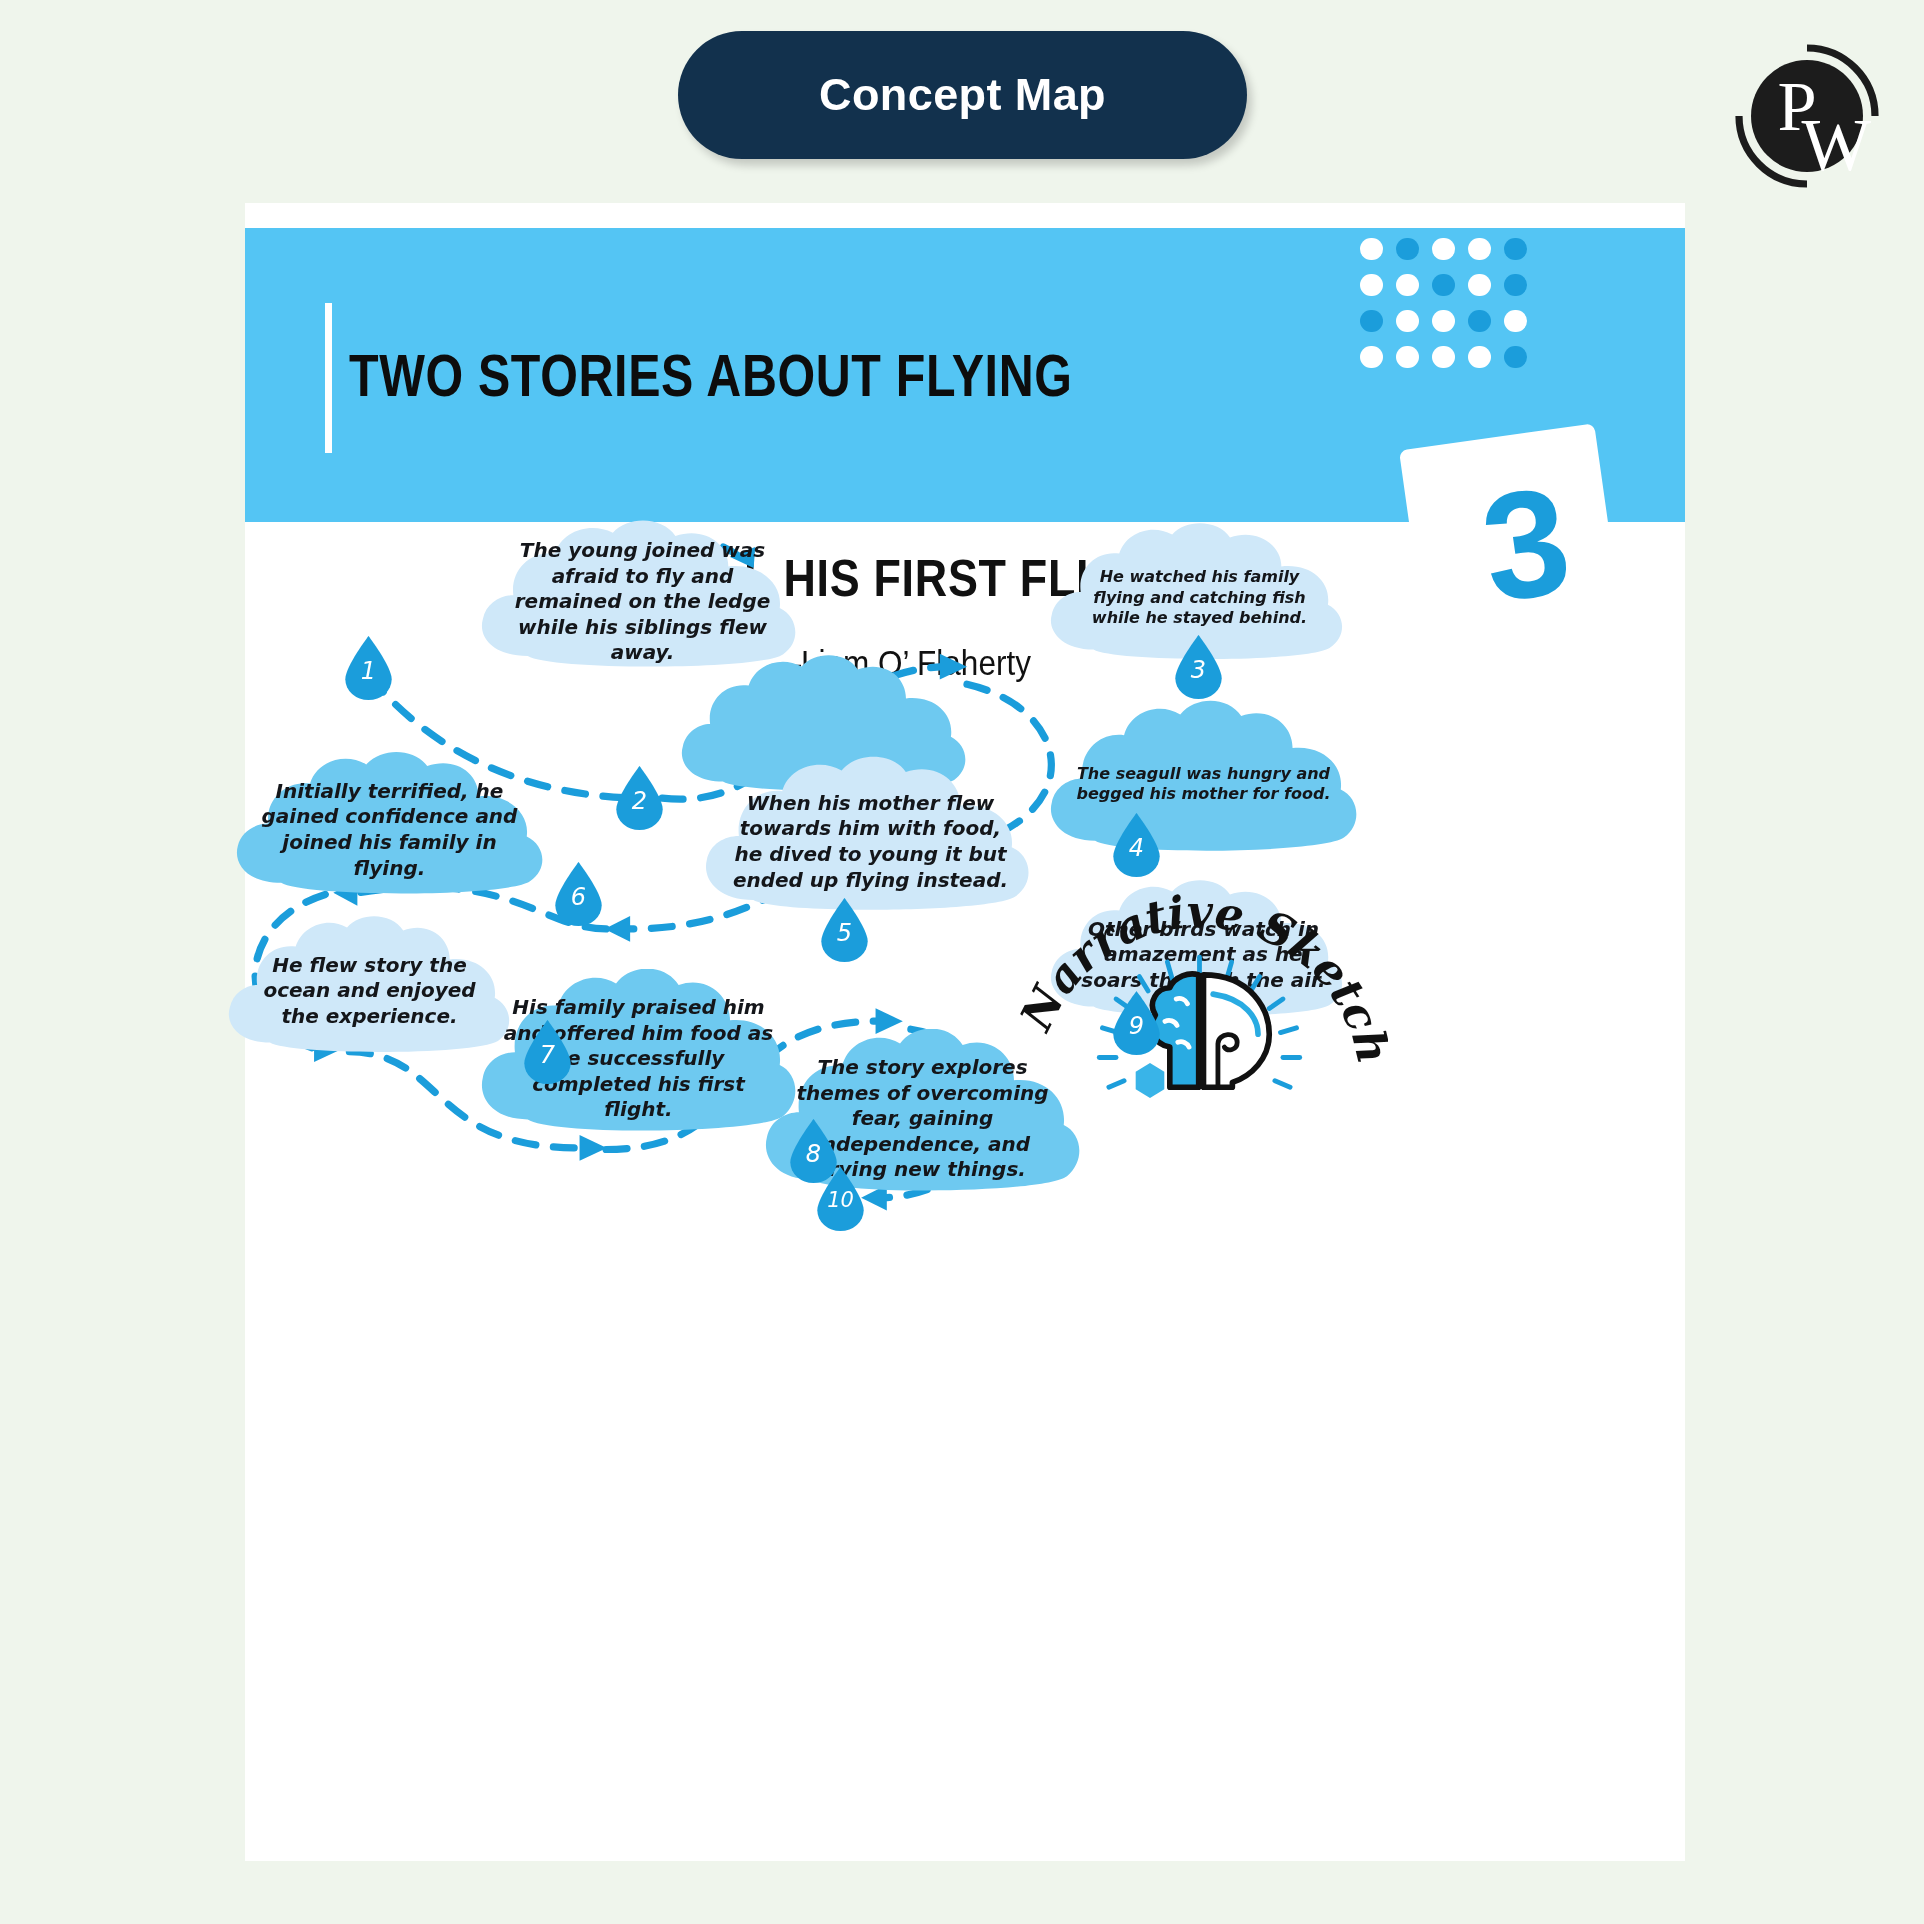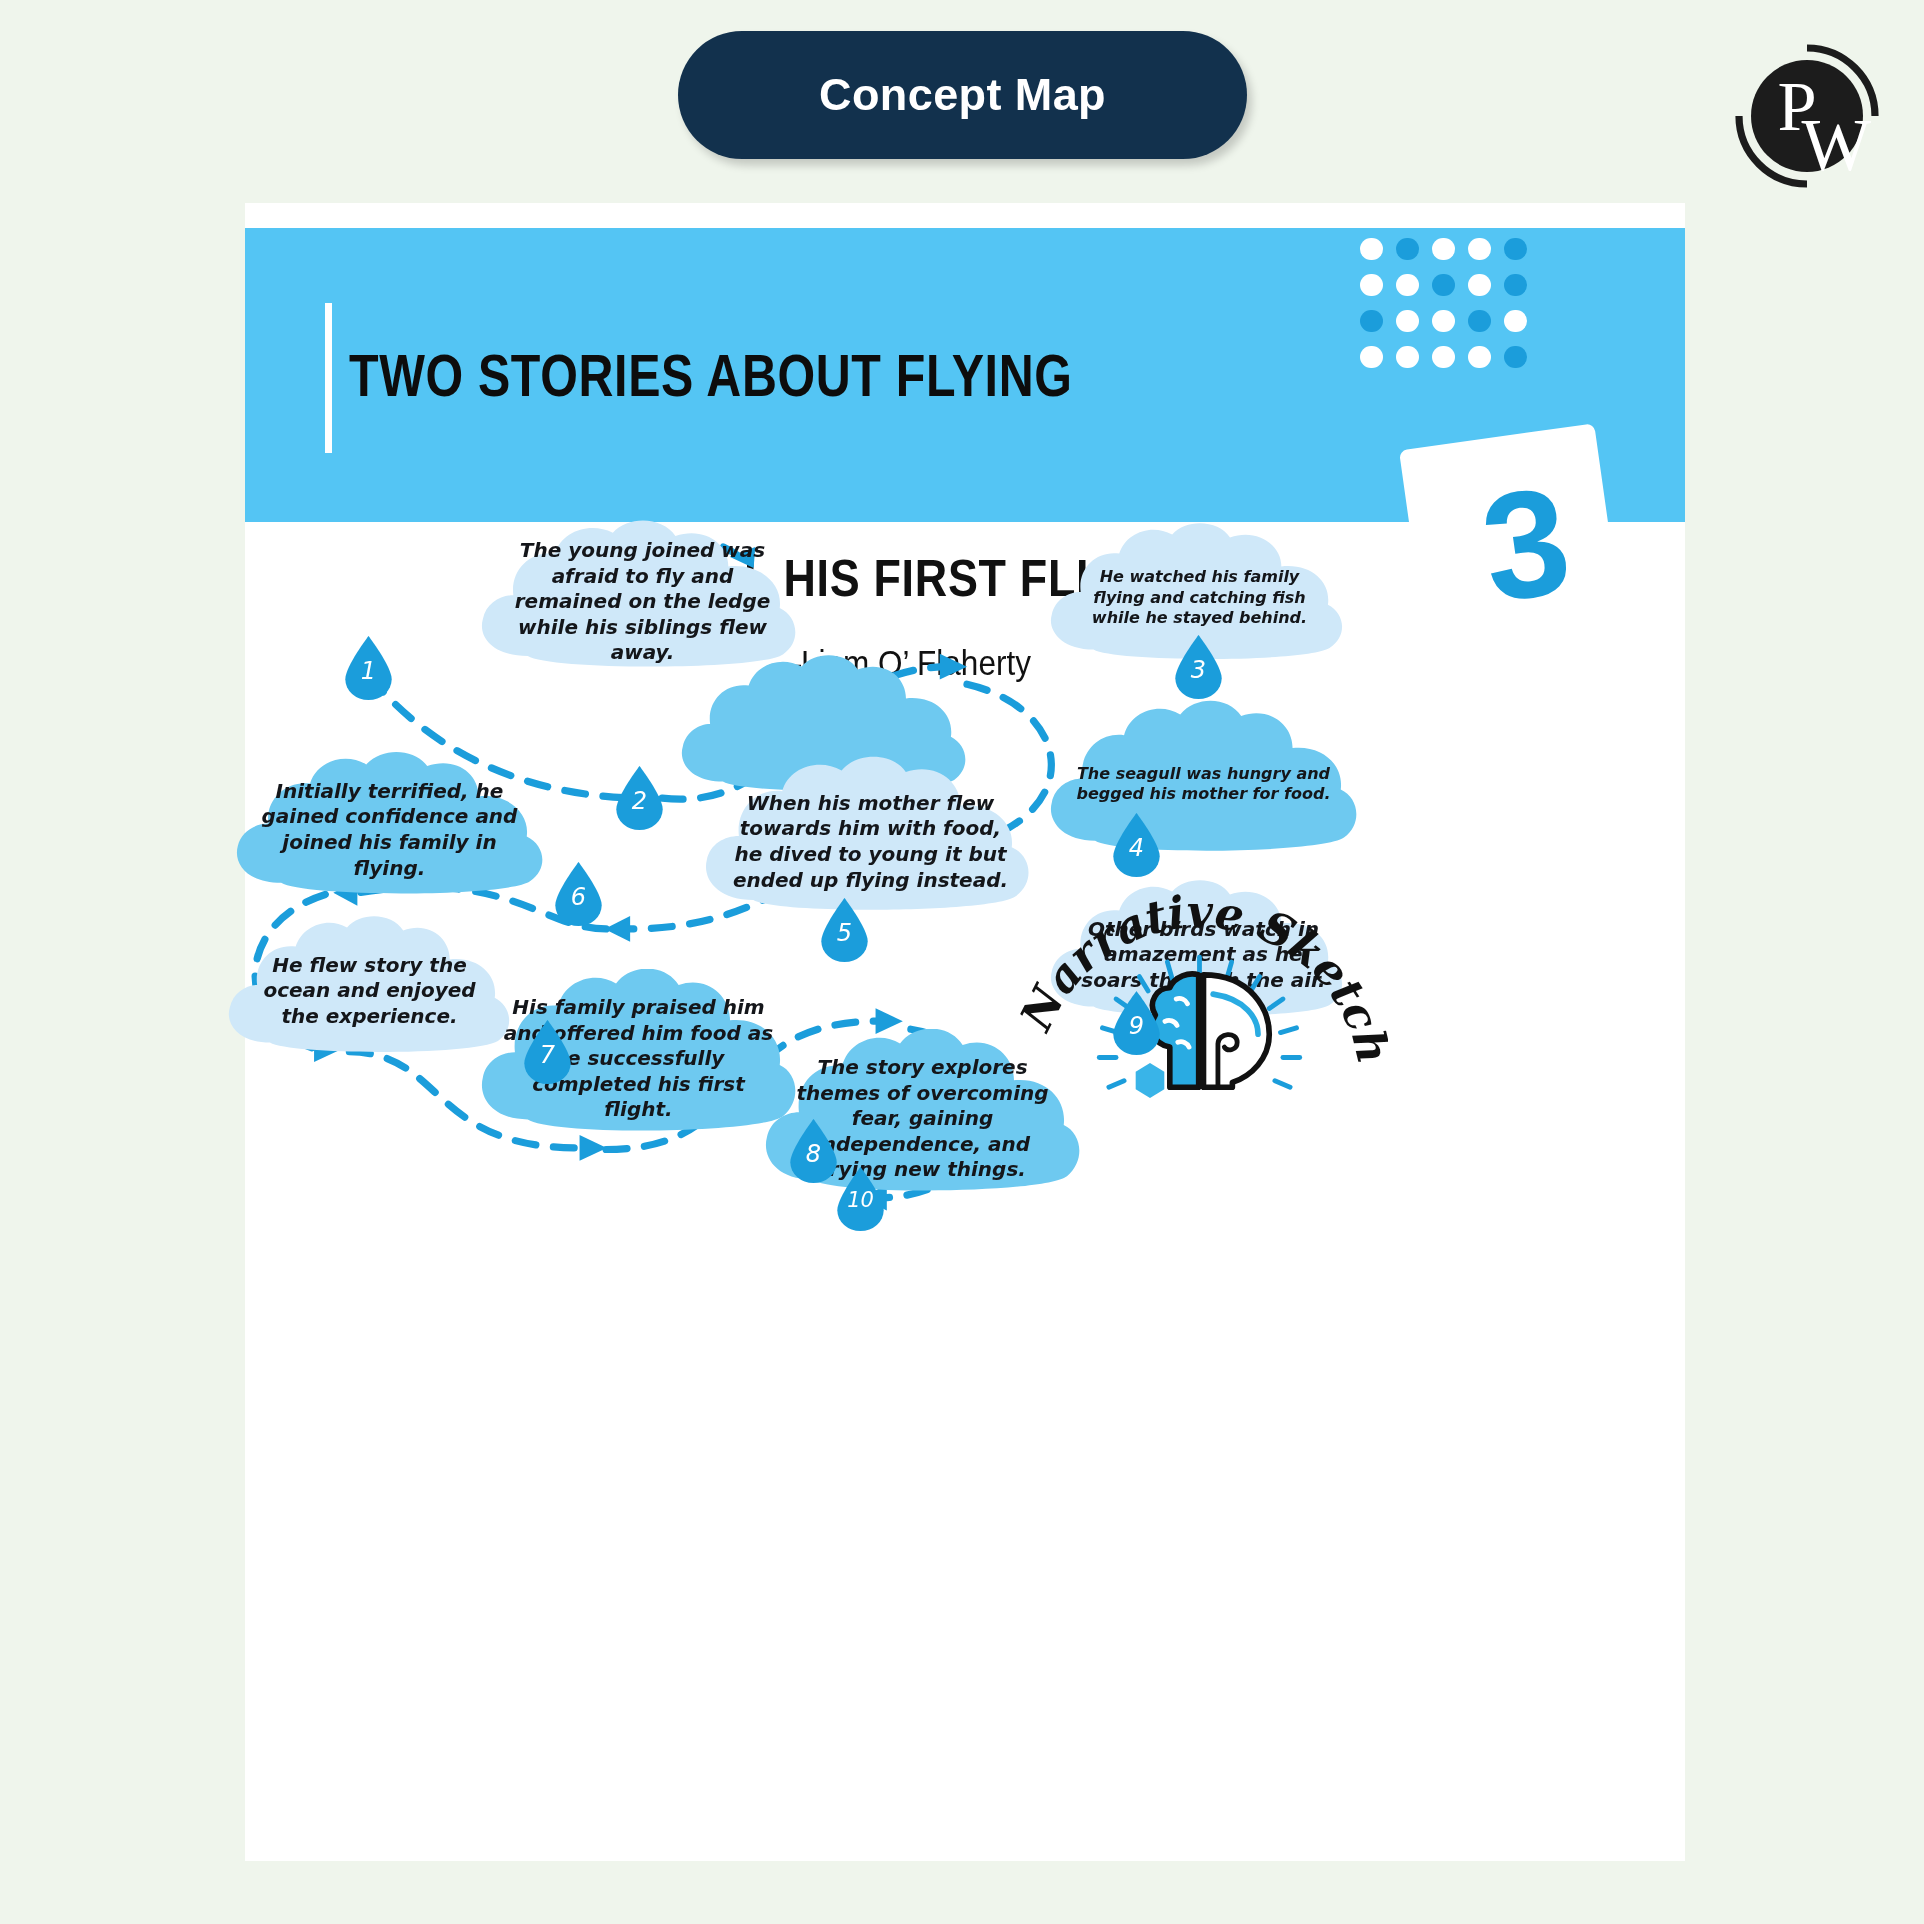--- a/index.html
+++ b/index.html
@@ -396,21 +396,21 @@
           <path d="M29 0 C29 0 58 38 58 54 A29 26 0 0 1 0 54 C0 38 29 0 29 0 Z" fill="#1b9ddb"></path>
         </svg>
       <div class="n">8</div>
     </div>
     <div class="drop" style="left:868px;top:788px">
       <svg viewBox="0 0 58 80">
           <path d="M29 0 C29 0 58 38 58 54 A29 26 0 0 1 0 54 C0 38 29 0 29 0 Z" fill="#1b9ddb"></path>
         </svg>
       <div class="n">9</div>
     </div>
-    <div class="drop" style="left:592px;top:964px">
+    <div class="drop" style="left:572px;top:964px">
       <svg viewBox="0 0 58 80">
           <path d="M29 0 C29 0 58 38 58 54 A29 26 0 0 1 0 54 C0 38 29 0 29 0 Z" fill="#1b9ddb"></path>
         </svg>
       <div class="n" style="font-size:21px">10</div>
     </div>
 
   </div>
 </div>
 
 

